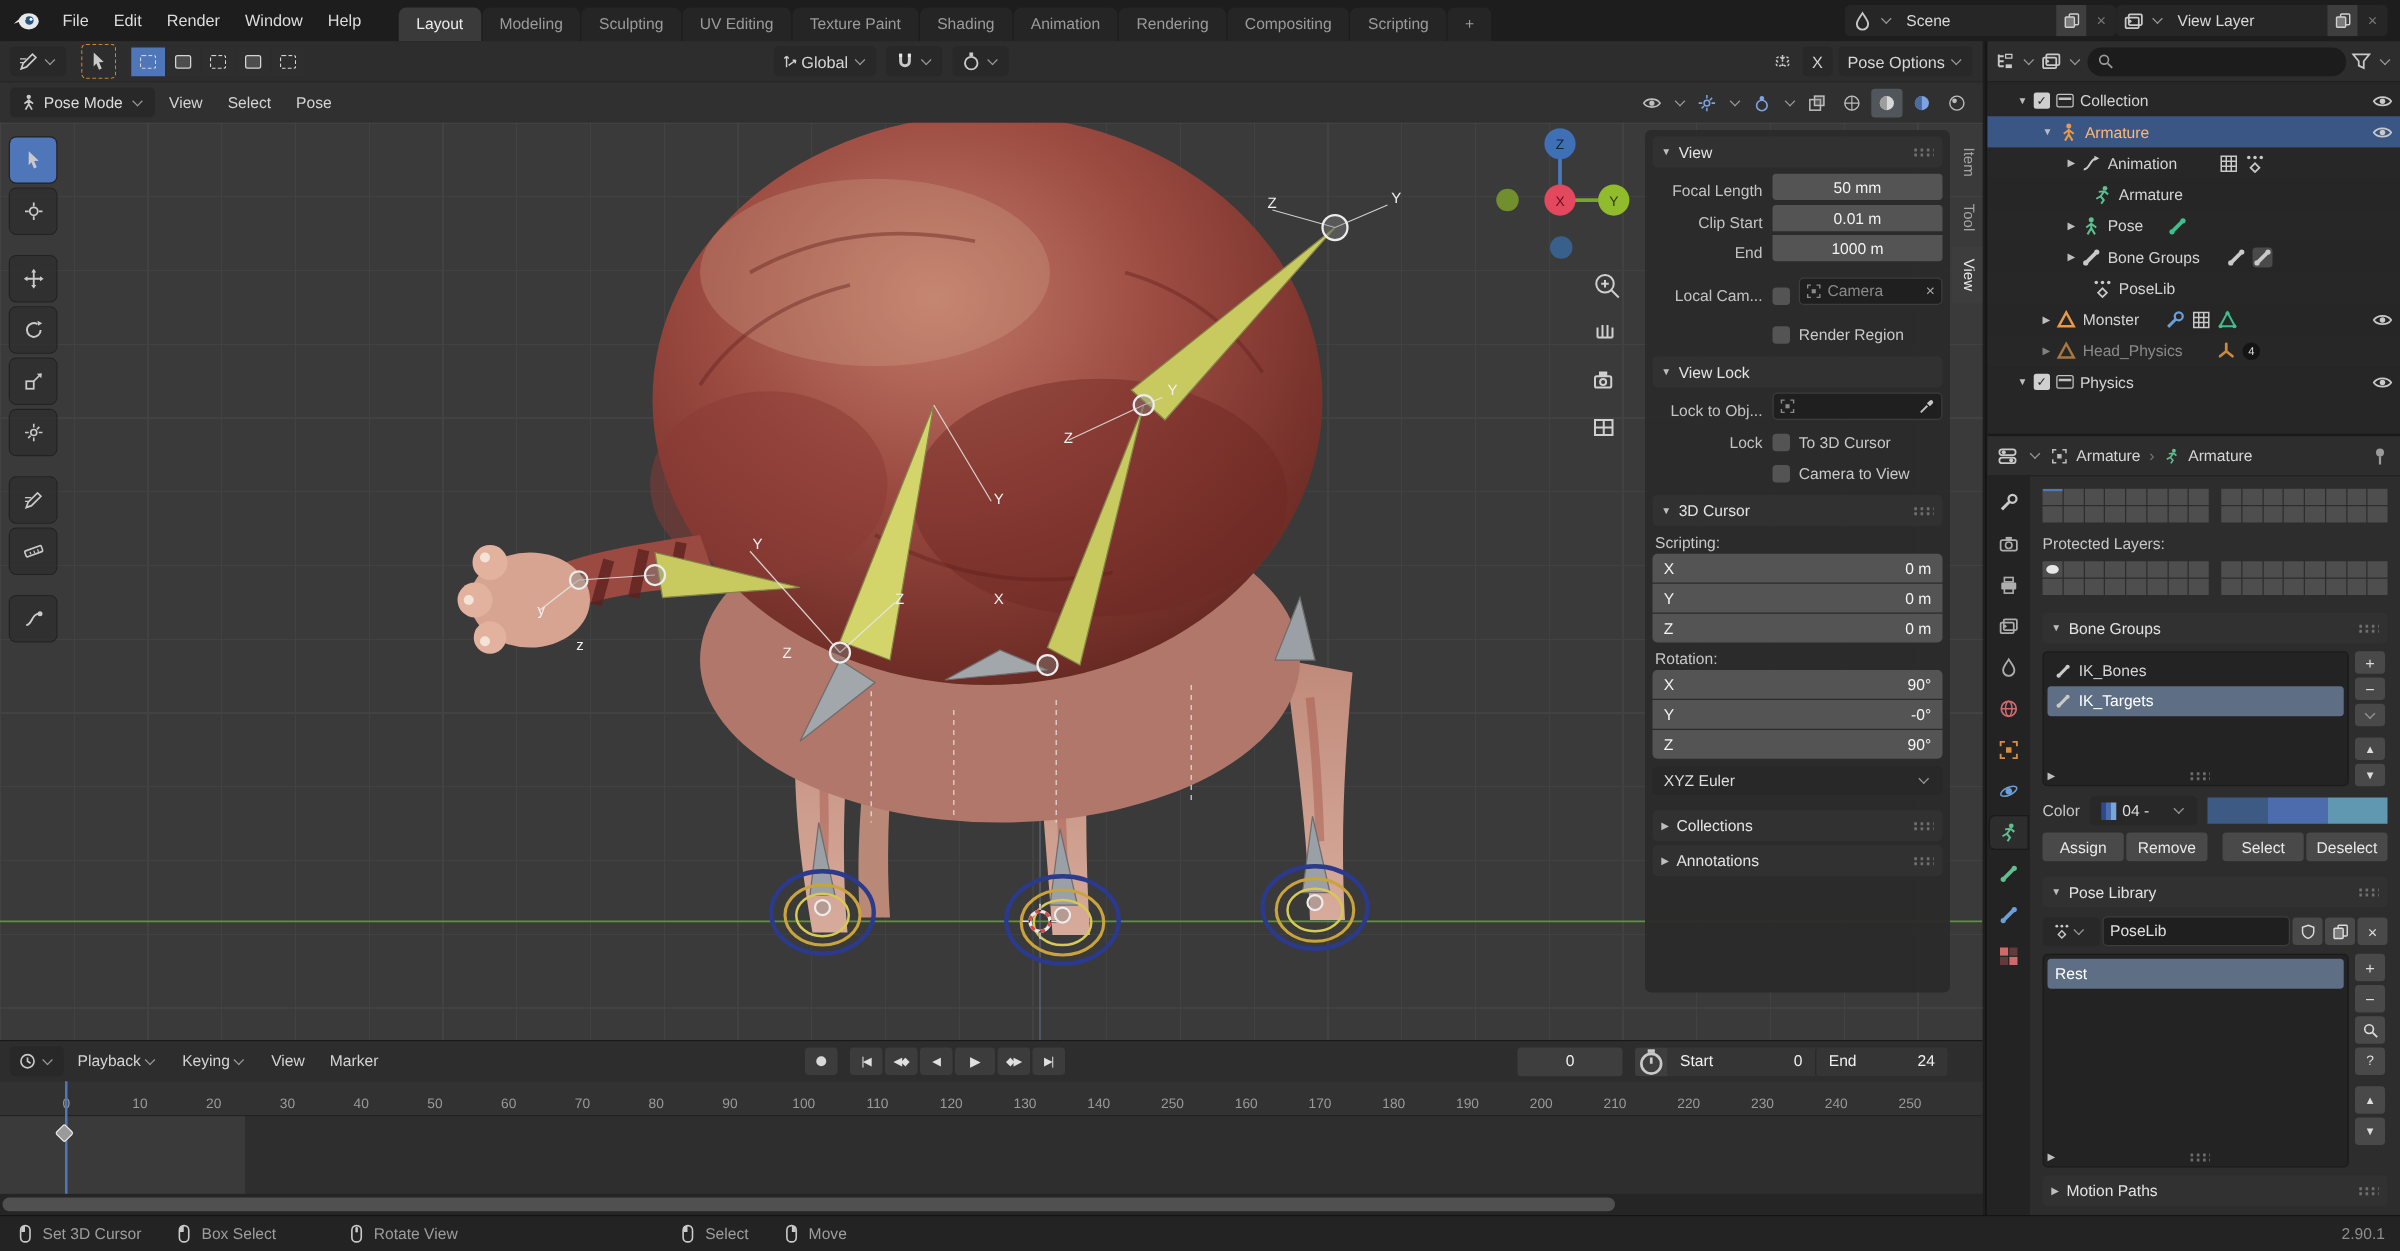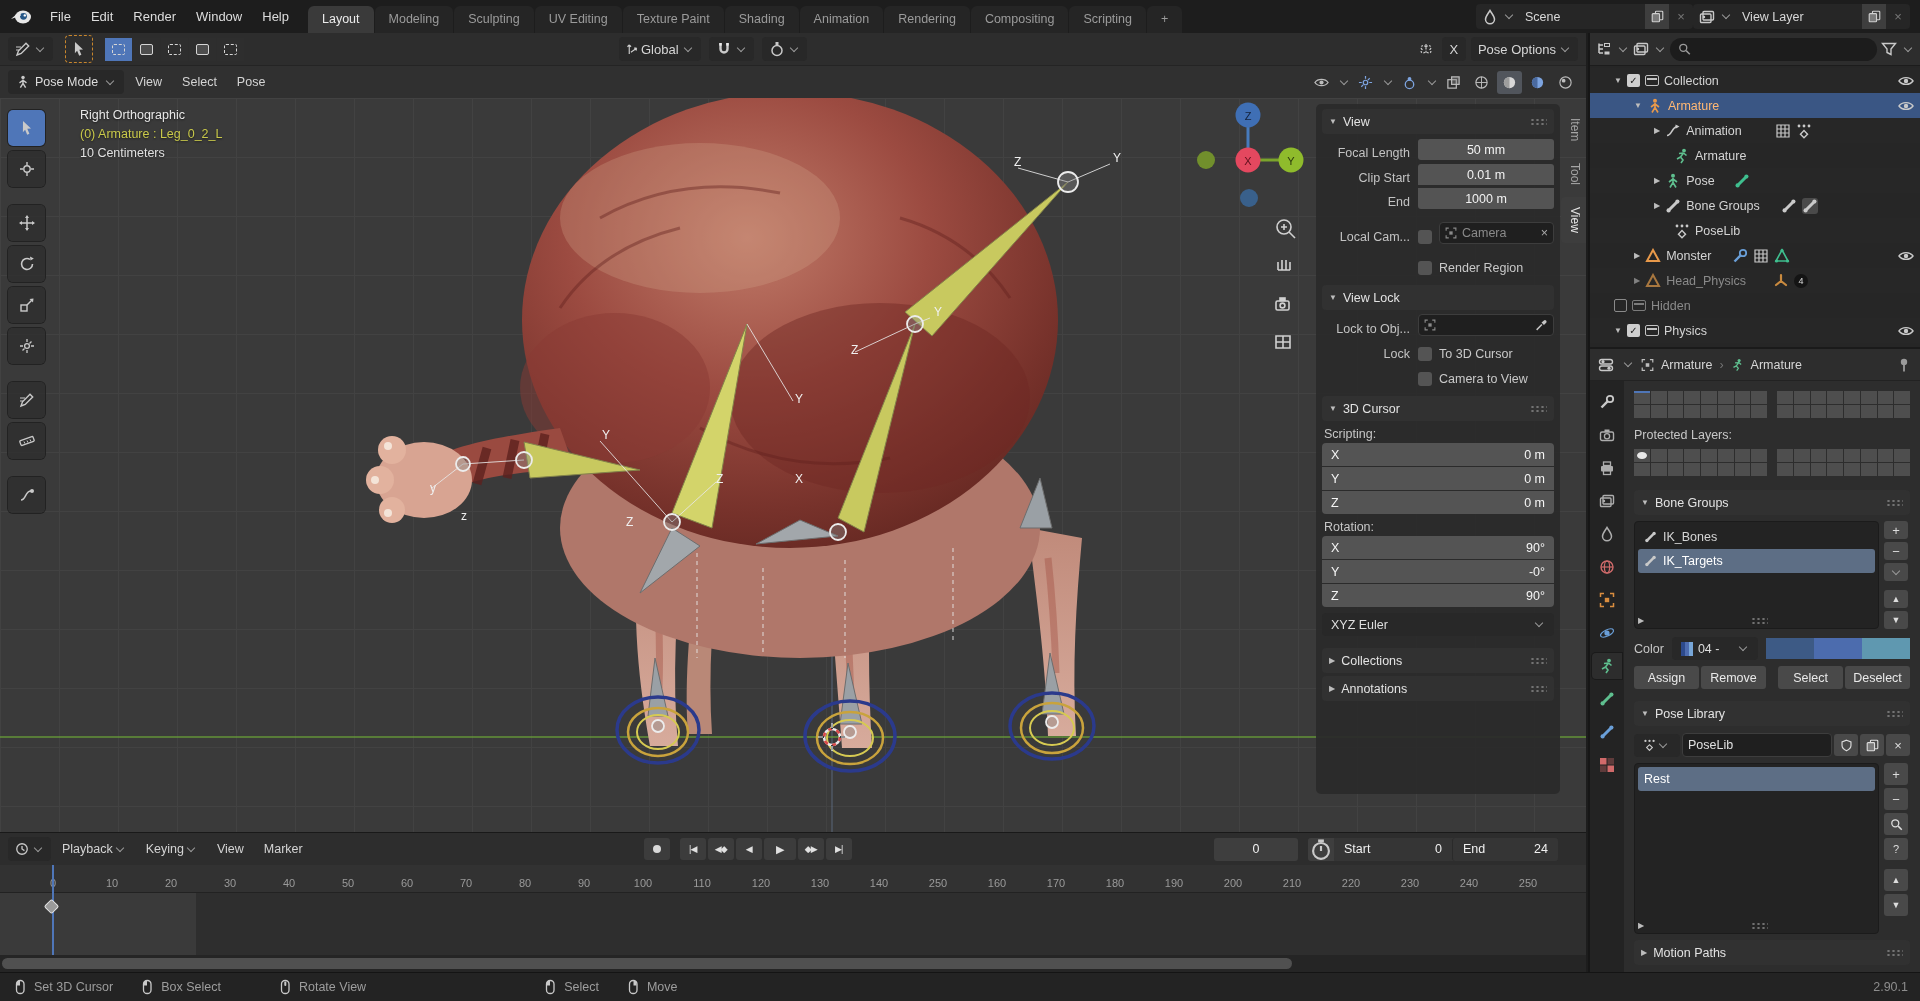--- a/index.html
+++ b/index.html
@@ -7,21 +7,21 @@
   #root{position:relative;width:1920px;height:1001px;background:#1d1d1d;color:#d6d6d6;font-size:13px;overflow:hidden;user-select:none}
   svg{display:block}
   .icn{display:inline-flex;align-items:center;justify-content:center;width:16px;height:16px;color:#c9c9c9;flex:none}
   .icn svg{width:100%;height:100%}
   .chev{width:6px;height:6px;border-right:1.5px solid #999;border-bottom:1.5px solid #999;transform:rotate(45deg);margin:-3px 3px 0 4px;flex:none}
   .grip{width:17px;height:8px;background:radial-gradient(circle,#7a7a7a 1px,transparent 1.3px);background-size:5px 4px;opacity:.9;flex:none}
   .tri{font-size:8px;color:#bdbdbd;flex:none}
   
   #topbar{height:33px;display:flex;align-items:center;padding:0 10px;background:#1d1d1d}
   .menu{padding:4px 10px;border-radius:4px;color:#dddddd;font-size:13px}
-  .wtabs{display:flex;gap:1px;margin-left:9px;align-self:flex-end}
+  .wtabs{display:flex;gap:1px;margin-left:20px;align-self:flex-end}
   .wtab{padding:6px 14px 7px;background:#252525;color:#9b9b9b;border-radius:6px 6px 0 0;font-size:12.5px}
   .wtab.on{background:#3a3a3a;color:#ececec}
   .idsel{display:flex;align-items:center;height:25px;background:#262626;border-radius:4px;overflow:hidden}
   .idsel .name{padding:0 10px;color:#d8d8d8;width:130px;font-size:12.5px}
   .sqbtn{width:24px;height:25px;display:flex;align-items:center;justify-content:center;background:#3e3e3e;color:#cfcfcf}
   .sqbtn.dim{background:transparent;color:#777}
   
   #vpcol{position:absolute;left:0;top:33px;width:1586px;height:939px;background:#2e2e2e}
   #rightcol{position:absolute;left:1588px;top:33px;width:332px;height:939px;background:#262626;border-left:2px solid #161616}
   
@@ -643,25 +643,20 @@
               <rect x="1276" y="203" width="13" height="9" rx="1.5"></rect>
               <circle cx="1282.5" cy="207.5" r="2.4"></circle>
               <rect x="1280" y="200" width="5" height="2.5" fill="#d0d0d0"></rect>
             </g>
           <g>
               <path d="M1276,238 h14 v12 h-14 Z M1276,244 h14 M1283,238 v12"></path>
             </g>
         </g>
       </svg>
 
-      <div id="ovl">
-        <div class="l1">Right Orthographic</div>
-        <div class="l2">(0) Armature : Leg_0_2_L</div>
-        <div class="l3">10 Centimeters</div>
-      </div>
 
       <div id="tbar">
         <div class="tool on">
             <span class="icn">
               <svg viewBox="0 0 16 16">
                 <use href="#i-cursor"></use>
               </svg>
             </span>
           </div>
         <div class="tool">
@@ -1101,25 +1096,20 @@
               <path d="M8,2 L14,13 H2 Z" fill="none" stroke="currentColor" stroke-width="2"></path>
             </svg>
           </span>
         <span class="lbl">Head_Physics</span>
         <span class="icn" style="margin-left:22px;color:#c98a3f">
             <svg viewBox="0 0 16 16">
               <use href="#i-force"></use>
             </svg>
           </span>
         <span class="badge">4</span>
-      </div>
-      <div class="olrow dim" style="padding-left:24px">
-        <span class="olchk off"></span>
-          <span class="colbox" style="opacity:.55"></span>
-        <span class="lbl">Hidden</span>
       </div>
       <div class="olrow" style="padding-left:24px">
         <span class="tri">▼</span>
           <span class="olchk">✓</span>
           <span class="colbox"></span>
         <span class="lbl">Physics</span>
         <span class="icn eye">
             <svg viewBox="0 0 16 16">
               <use href="#i-eye"></use>
             </svg>

